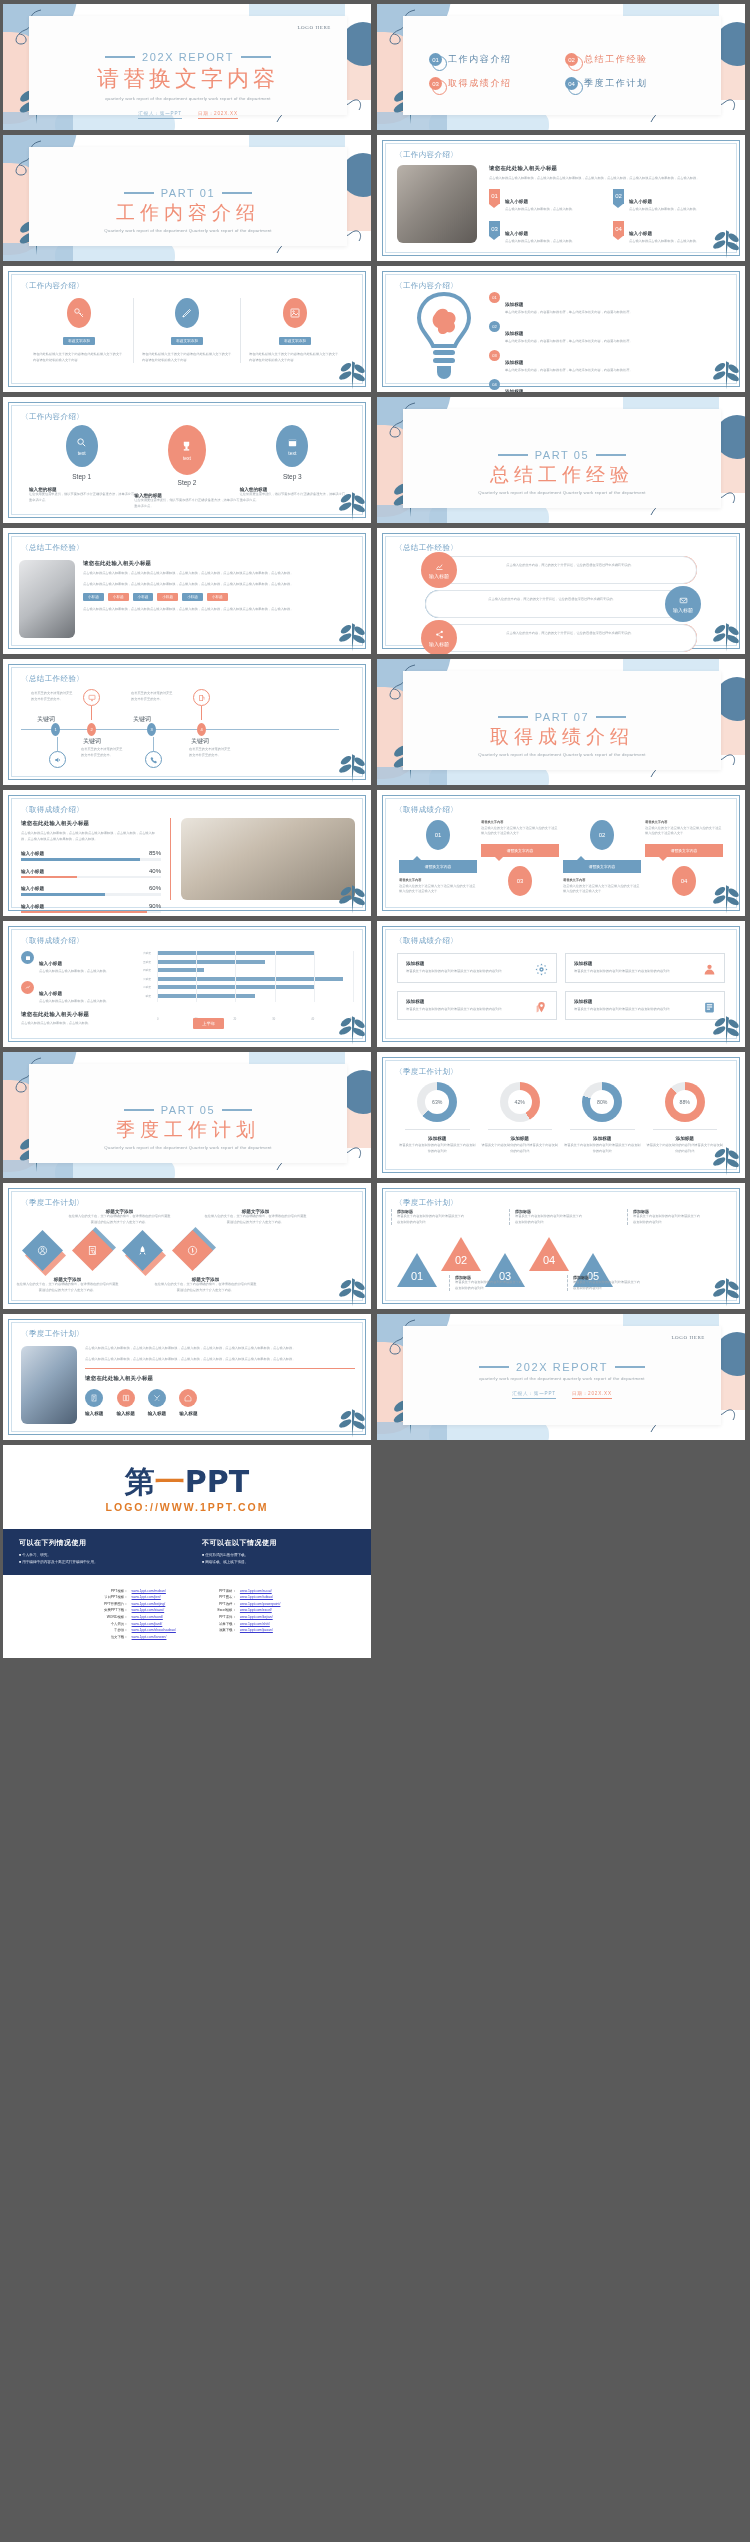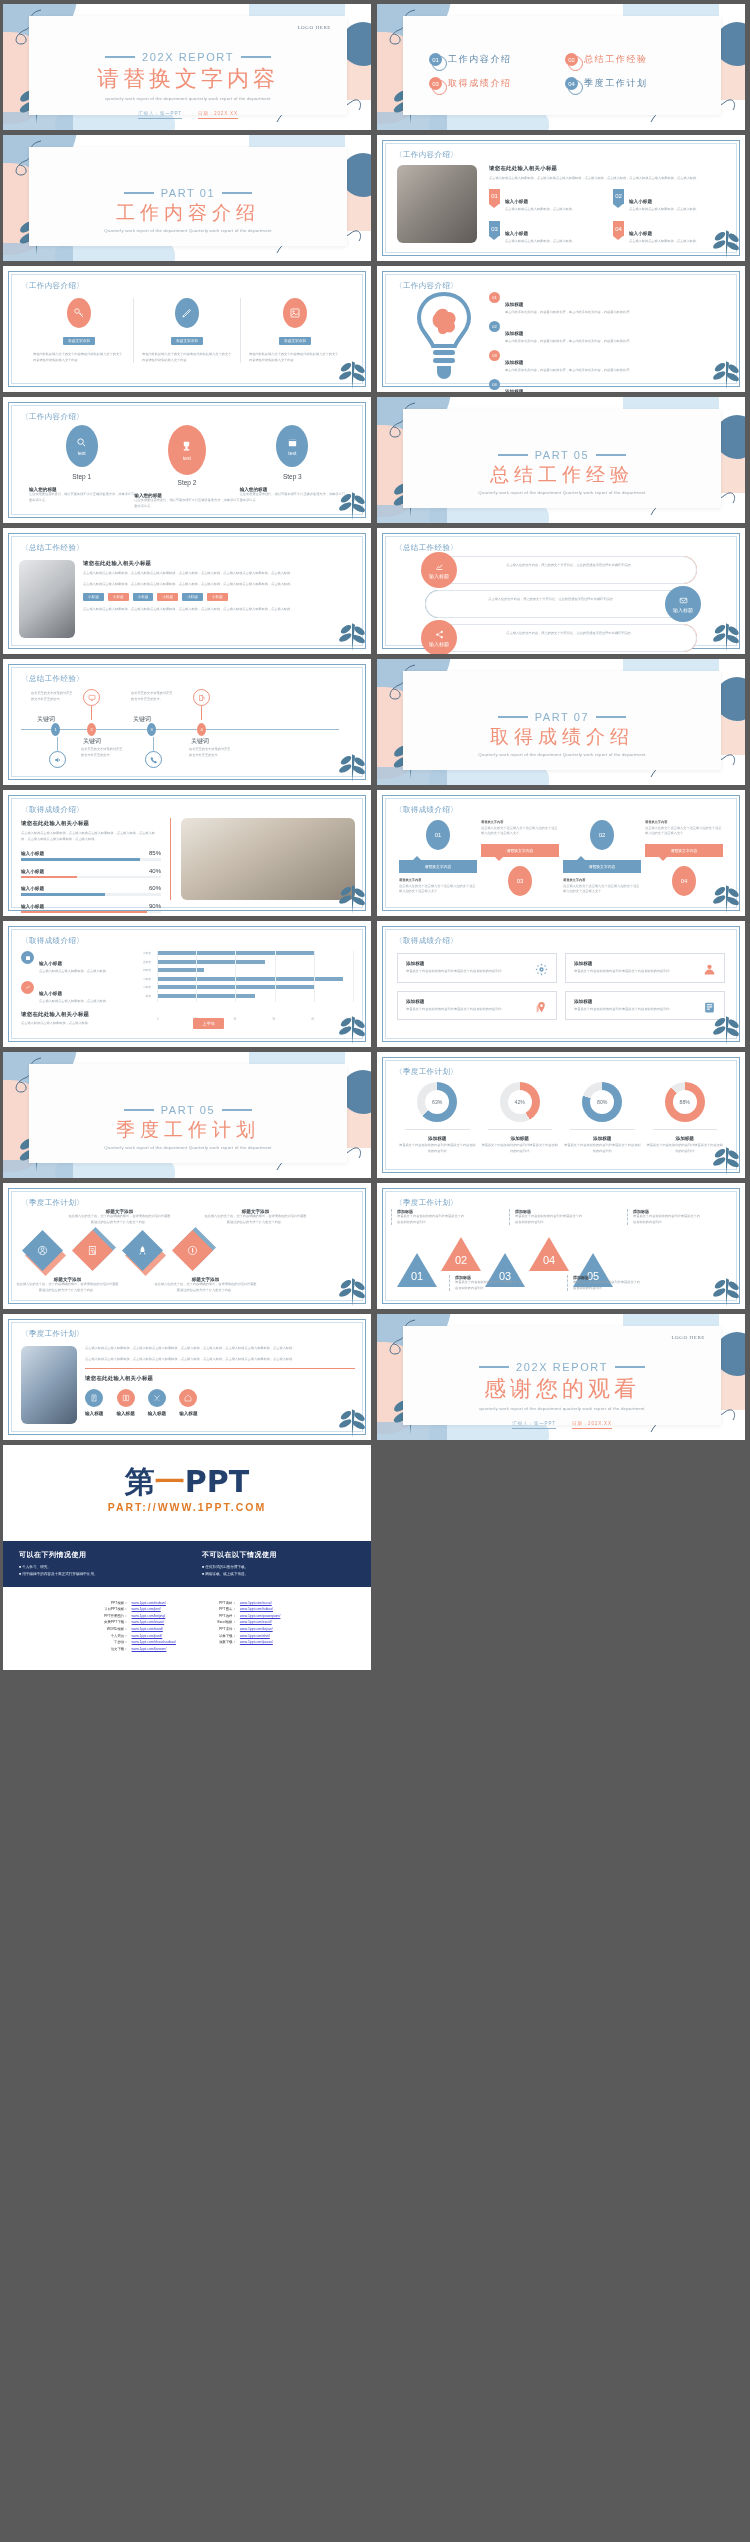--- a/index.html
+++ b/index.html
@@ -125,21 +125,21 @@
              display:flex; align-items:center; justify-content:center; }
   .tl-node.b { background:#6d9dc0; } .tl-node.o { background:#f0907a; }
   .ic-ring { width:17px; height:17px; border-radius:50%; border:1.4px solid currentColor;
              display:flex; align-items:center; justify-content:center; }
   .circ-lbl { width:44px; height:44px; border-radius:50%; display:flex; flex-direction:column;
               align-items:center; justify-content:center; color:#fff; font-size:5px; gap:2px; }
   .circ-lbl.o { background:#f0907a; } .circ-lbl.b { background:#6d9dc0; }
 
   
   #footer { width:368px; margin:5px 0 0 3px; background:#ffffff; }
-  .brand-wrap { padding:22px 0 28px; text-align:center; background:#fff; }
+  .brand-wrap { padding:22px 0 16px; text-align:center; background:#fff; }
   .brand { font-size:30px; font-weight:bold; color:#24416e; letter-spacing:0;
            font-family:"DejaVu Sans", sans-serif; line-height:1; display:inline-block; position:relative; }
   .brand .dash { color:#e07b28; }
   .brand-url { margin-top:4px; font-size:10.5px; letter-spacing:2px; color:#e07b28;
                font-family:"Liberation Sans", sans-serif; font-weight:bold; }
   .usage { background:#1f3560; color:#fff; padding:9px 16px; display:flex; gap:30px; }
   .usage-col { flex:1; }
   .usage-h { font-size:7px; font-weight:bold; margin-bottom:4px; letter-spacing:.5px; }
   .usage-li { font-size:3.6px; line-height:1.9; color:#dfe5f0; }
   .links { background:#fff; padding:14px 0 18px; display:flex; justify-content:center; gap:26px; }
@@ -1241,37 +1241,36 @@
           </g>
       </svg>
       <div class="card">
         <div class="logo-here">LOGO HERE</div>
         <div style="padding-top:35px;">
           <div class="rpt-line">
             <span class="ln"></span>
             <span class="rpt-en">202X REPORT</span>
             <span class="ln"></span>
           </div>
-          <div class="cn-title" style="margin-top:2px;">感谢您的观看</div>
           <div class="sub-en">quarterly work report of the department quarterly work report of the department</div>
           <div class="meta-row">
             <span class="meta b">汇报人：第一PPT</span>
             <span class="meta o">日期：202X.XX</span>
           </div>
         </div>
       </div>
     </div>
   </div>
 
 </div>
 
 <div id="footer">
   <div class="brand-wrap">
     <div class="brand"><span>第</span><span class="dash">一</span><span>PPT</span></div>
-    <div class="brand-url">PART://WWW.1PPT.COM</div>
+    <div class="brand-url">LOGO://WWW.1PPT.COM</div>
   </div>
   <div class="usage">
     <div class="usage-col">
       <div class="usage-h">可以在下列情况使用</div>
       <div class="usage-li"><span>■</span> <span>个人学习、研究。</span></div>
       <div class="usage-li"><span>■</span> <span>用于编辑中的内容及十高正式打开编辑中使用。</span></div>
     </div>
     <div class="usage-col">
       <div class="usage-h">不可以在以下情况使用</div>
       <div class="usage-li"><span>■</span> <span>任何形式的出售付费下载。</span></div>

